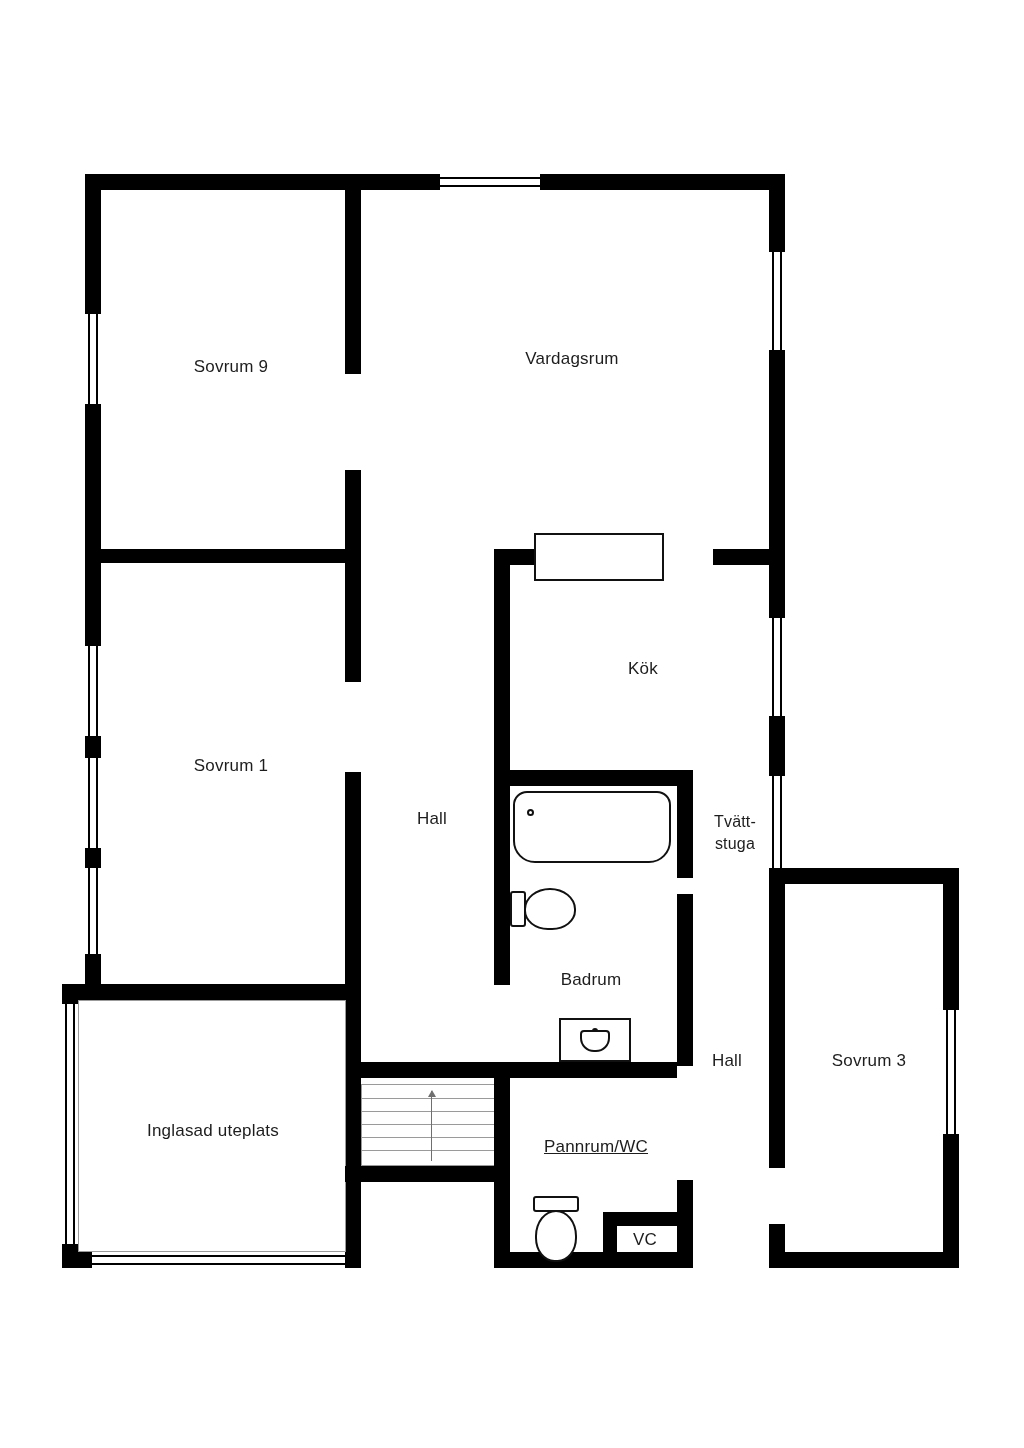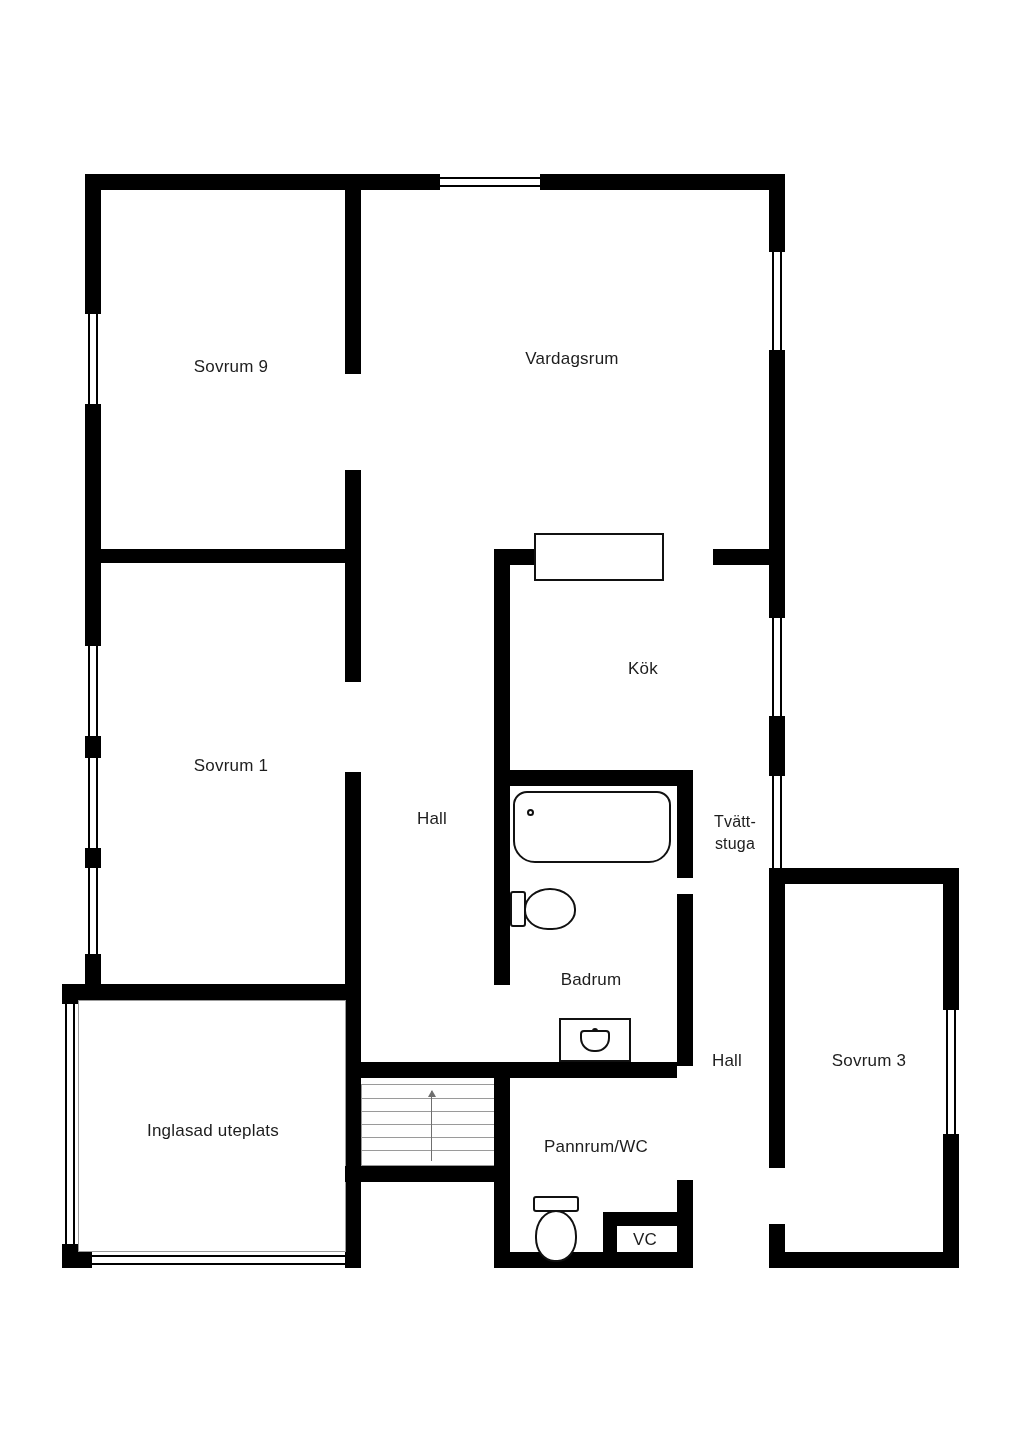--- a/index.html
+++ b/index.html
@@ -270,16 +270,16 @@
   <div class="room-label" style="left:572px; top:359px;">Vardagsrum</div>
   <div class="room-label" style="left:231px; top:766px;">Sovrum 1</div>
   <div class="room-label" style="left:643px; top:669px;">Kök</div>
   <div class="room-label" style="left:432px; top:819px;">Hall</div>
   <div class="room-label small" style="left:691px; top:833px;margin-left:44px;">Tvätt-
 stuga</div>
   <div class="room-label" style="left:591px; top:972px;margin-top:8px;">Badrum</div>
   <div class="room-label" style="left:727px; top:1061px;">Hall</div>
   <div class="room-label" style="left:869px; top:1061px;">Sovrum 3</div>
   <div class="room-label" style="left:213px; top:1131px;">Inglasad uteplats</div>
-  <div class="room-label" style="left:596px; top:1147px;">Pannrum/WC</div>
+  <div class="room-label" style="left:596px; top:1147px;text-decoration:underline;">Pannrum/WC</div>
   <div class="room-label" style="left:645px; top:1240px;">VC</div>
 
 </div>
 
 </body></html>

